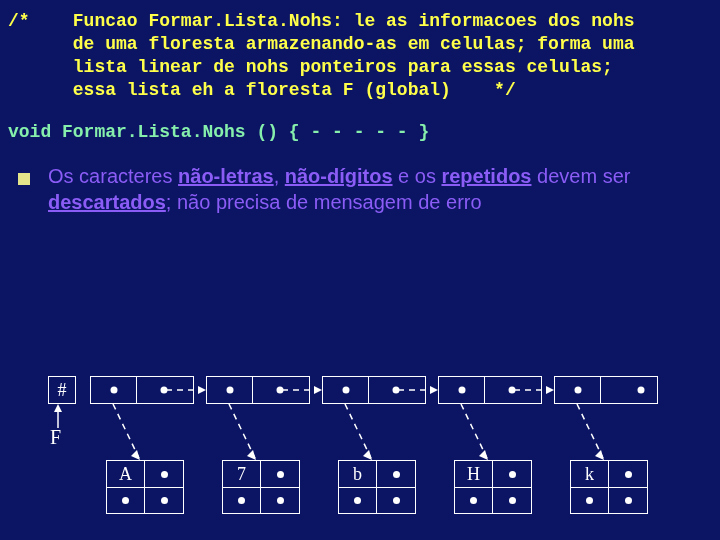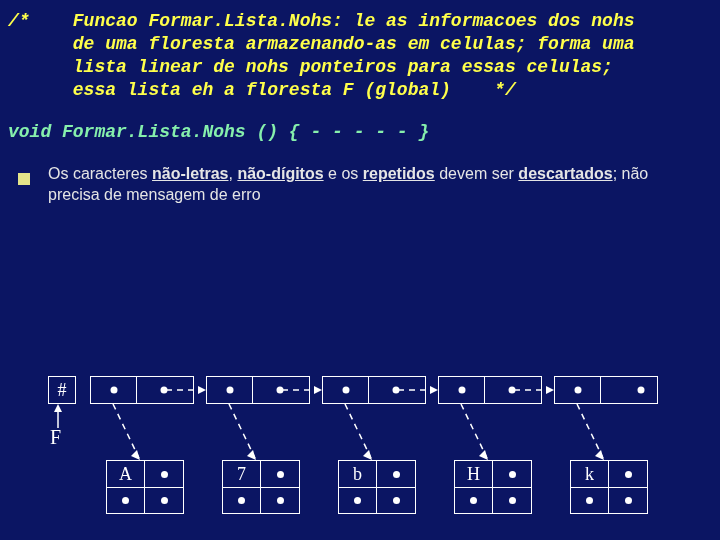--- a/index.html
+++ b/index.html
@@ -9,32 +9,31 @@
     font-family: Arial, Helvetica, sans-serif;
     color: #fff;
     overflow: hidden;
     position: relative;
   }
   .mono {
     font-family: "Courier New", Courier, monospace;
     font-weight: bold;
     font-size: 18px;
     white-space: pre;
-    font-style: italic;
   }
   .comment { color: #ffff4a; padding: 10px 0 0 8px; line-height: 1.28; }
   .decl { color: #86efac; padding: 20px 0 0 8px; }
   .bullet {
     display: flex; gap: 18px; padding: 22px 18px 0 18px;
   }
   .bullet .sq {
     width: 12px; height: 12px; background: #e4e48a; margin-top: 9px; flex-shrink: 0;
   }
   .bullet .txt {
-    color: #e5e5e5; font-size: 16px; line-height: 1.28; font-weight: 400;
+    color: #8b5cf6; font-size: 20px; line-height: 1.28; font-weight: 400;
   }
   .txt b { font-weight: bold; }
   .u { text-decoration: underline; }
 
   
   .diagram { position: absolute; top: 376px; left: 54px; width: 640px; }
   .pointerNode {
     position: absolute; color: #fff; font-family: Georgia, "Times New Roman", serif;
     font-size: 20px;
   }

